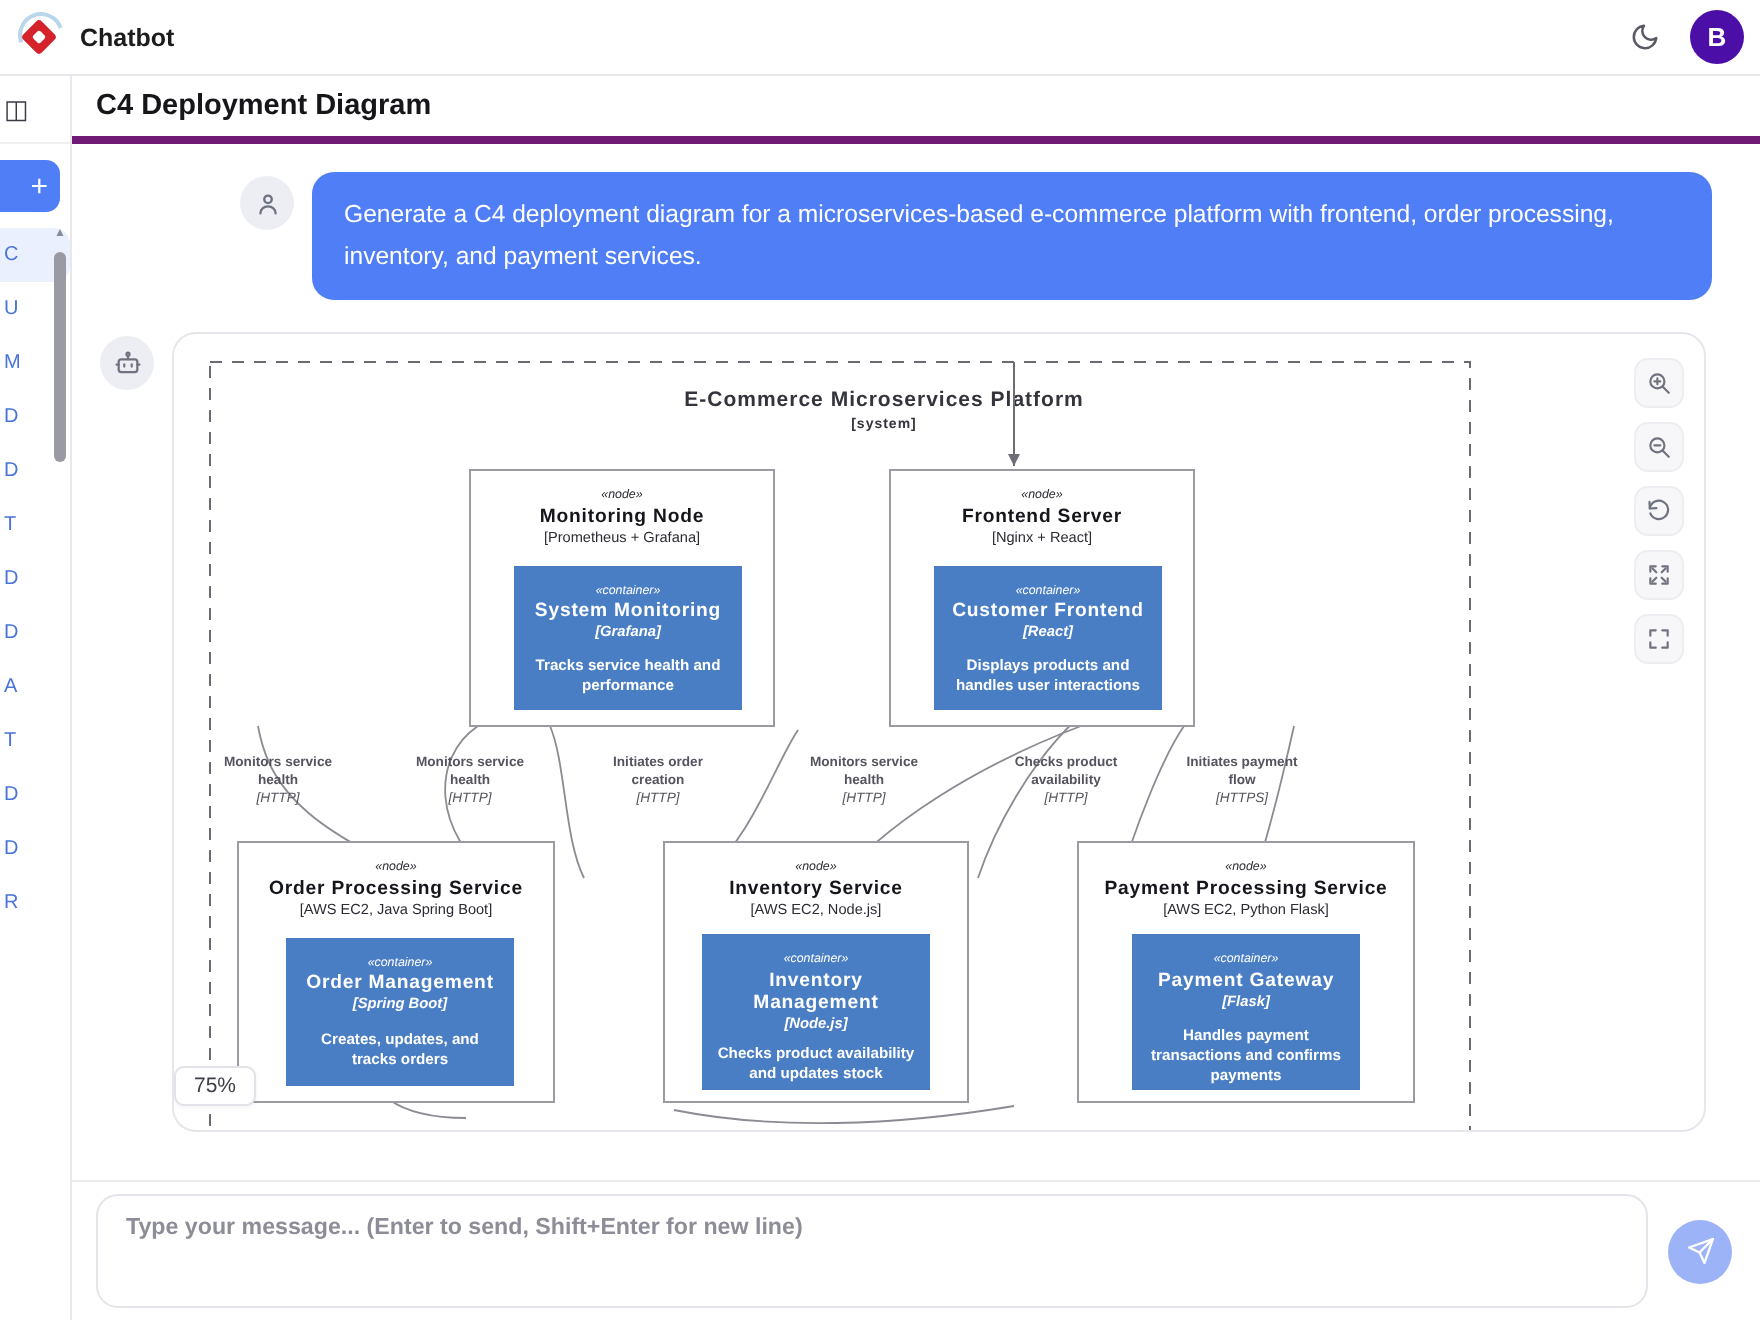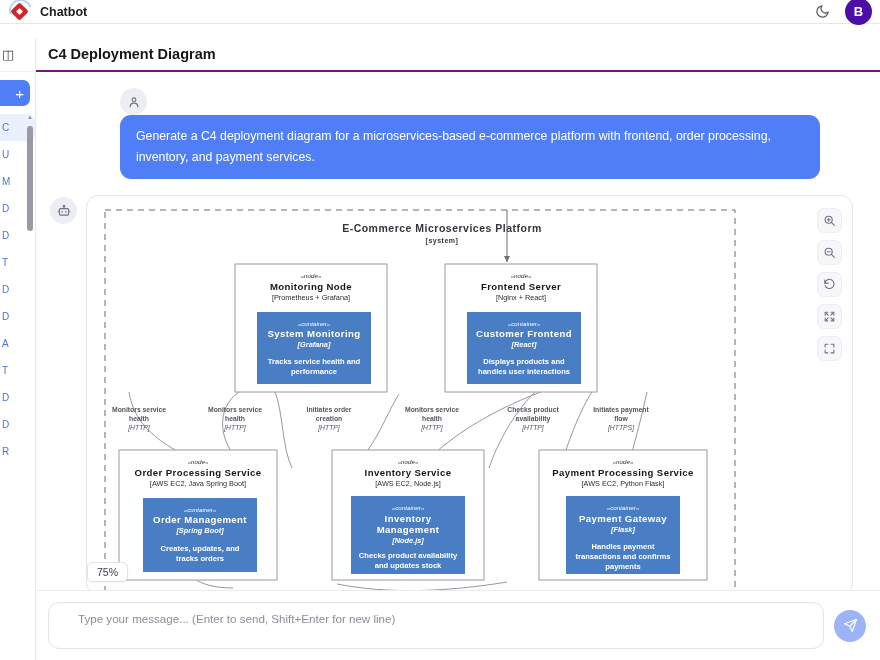--- a/index.html
+++ b/index.html
@@ -7,21 +7,21 @@
   html, body {
     width: 880px; height: 660px;
     font-family: "Liberation Sans", sans-serif;
     background: #ffffff;
     overflow: hidden;
   }
   body { position: relative; }
 
   
   .app-header {
-    position: absolute; left: 0; top: 0; width: 880px; height: 24px;
+    position: absolute; left: 0; top: 0; width: 880px; height: 38px;
     background: #ffffff;
     border-bottom: 1px solid #e8e8ec;
     display: flex; align-items: center;
     padding: 0 14px 0 8px;
     z-index: 30;
   }
   .brand-logo {
     width: 26px; height: 26px; flex: 0 0 26px;
     position: relative; margin-right: 6px;
   }
@@ -84,32 +84,32 @@
   }
   .rail-arrow { position: absolute; left: 0; width: 6px; text-align: center; font-size: 6px; color: #8c8c96; }
 
   
   .main-col {
     position: absolute; left: 36px; top: 38px; width: 844px; height: 622px;
     background: #ffffff; display: flex; flex-direction: column;
   }
   .page-title-bar {
     height: 34px; flex: 0 0 34px;
-    border-bottom: 2px solid #701a75;
+    border-bottom: 4px solid #701a75;
     display: flex; align-items: center; padding-left: 12px;
   }
   .page-title { font-size: 14.5px; font-weight: 700; color: #15151a; }
 
   .chat-scroll {
     flex: 1 1 auto; position: relative; overflow: hidden;
     background: #ffffff; padding: 14px 0 0 0;
   }
 
   
-  .msg-user { display: flex; align-items: flex-start; padding: 0 12px 0 84px; margin-bottom: 16px; flex-direction: column; }
+  .msg-user { display: flex; align-items: flex-start; padding: 0 12px 0 84px; margin-bottom: 16px; }
   .user-avatar {
     width: 27px; height: 27px; border-radius: 50%; background: #eceef4;
     display: flex; align-items: center; justify-content: center;
     flex: 0 0 27px; margin-right: 9px; margin-top: 2px; color: #6e7180;
   }
   .user-bubble {
     background: #4f7ef7; color: #ffffff; border-radius: 11px;
     padding: 11px 16px; font-size: 12.3px; line-height: 21px;
     max-width: 700px;
   }
@@ -146,24 +146,24 @@
     color: #70737f; cursor: pointer;
   }
 
   
   .composer {
     flex: 0 0 70px; border-top: 1px solid #ececf0;
     display: flex; align-items: center; padding: 0 14px 0 12px; gap: 10px;
     background: #fff;
   }
   .composer-input {
-    flex: 1 1 auto; height: 47px; border: 1px solid #e4e4ea; border-radius: 11px;
+    flex: 1 1 auto; height: 57px; border: 1px solid #e4e4ea; border-radius: 11px;
     background: #fff; font-size: 11.6px; color: #8d8d98;
     font-family: "Liberation Sans", sans-serif;
-    padding: 8px 29px; resize: none; outline: none; line-height: 16px;
+    padding: 8px 14px; resize: none; outline: none; line-height: 16px; font-weight: bold;
   }
   .composer-input::placeholder { color: #8d8d98; }
   .send-btn {
     width: 32px; height: 32px; border-radius: 50%;
     background: #9cb3f7; display: flex; align-items: center; justify-content: center;
     color: #ffffff; cursor: pointer; flex: 0 0 32px;
   }
 
   
   .d-stereo { font: italic 6.2px "Liberation Sans", sans-serif; }

